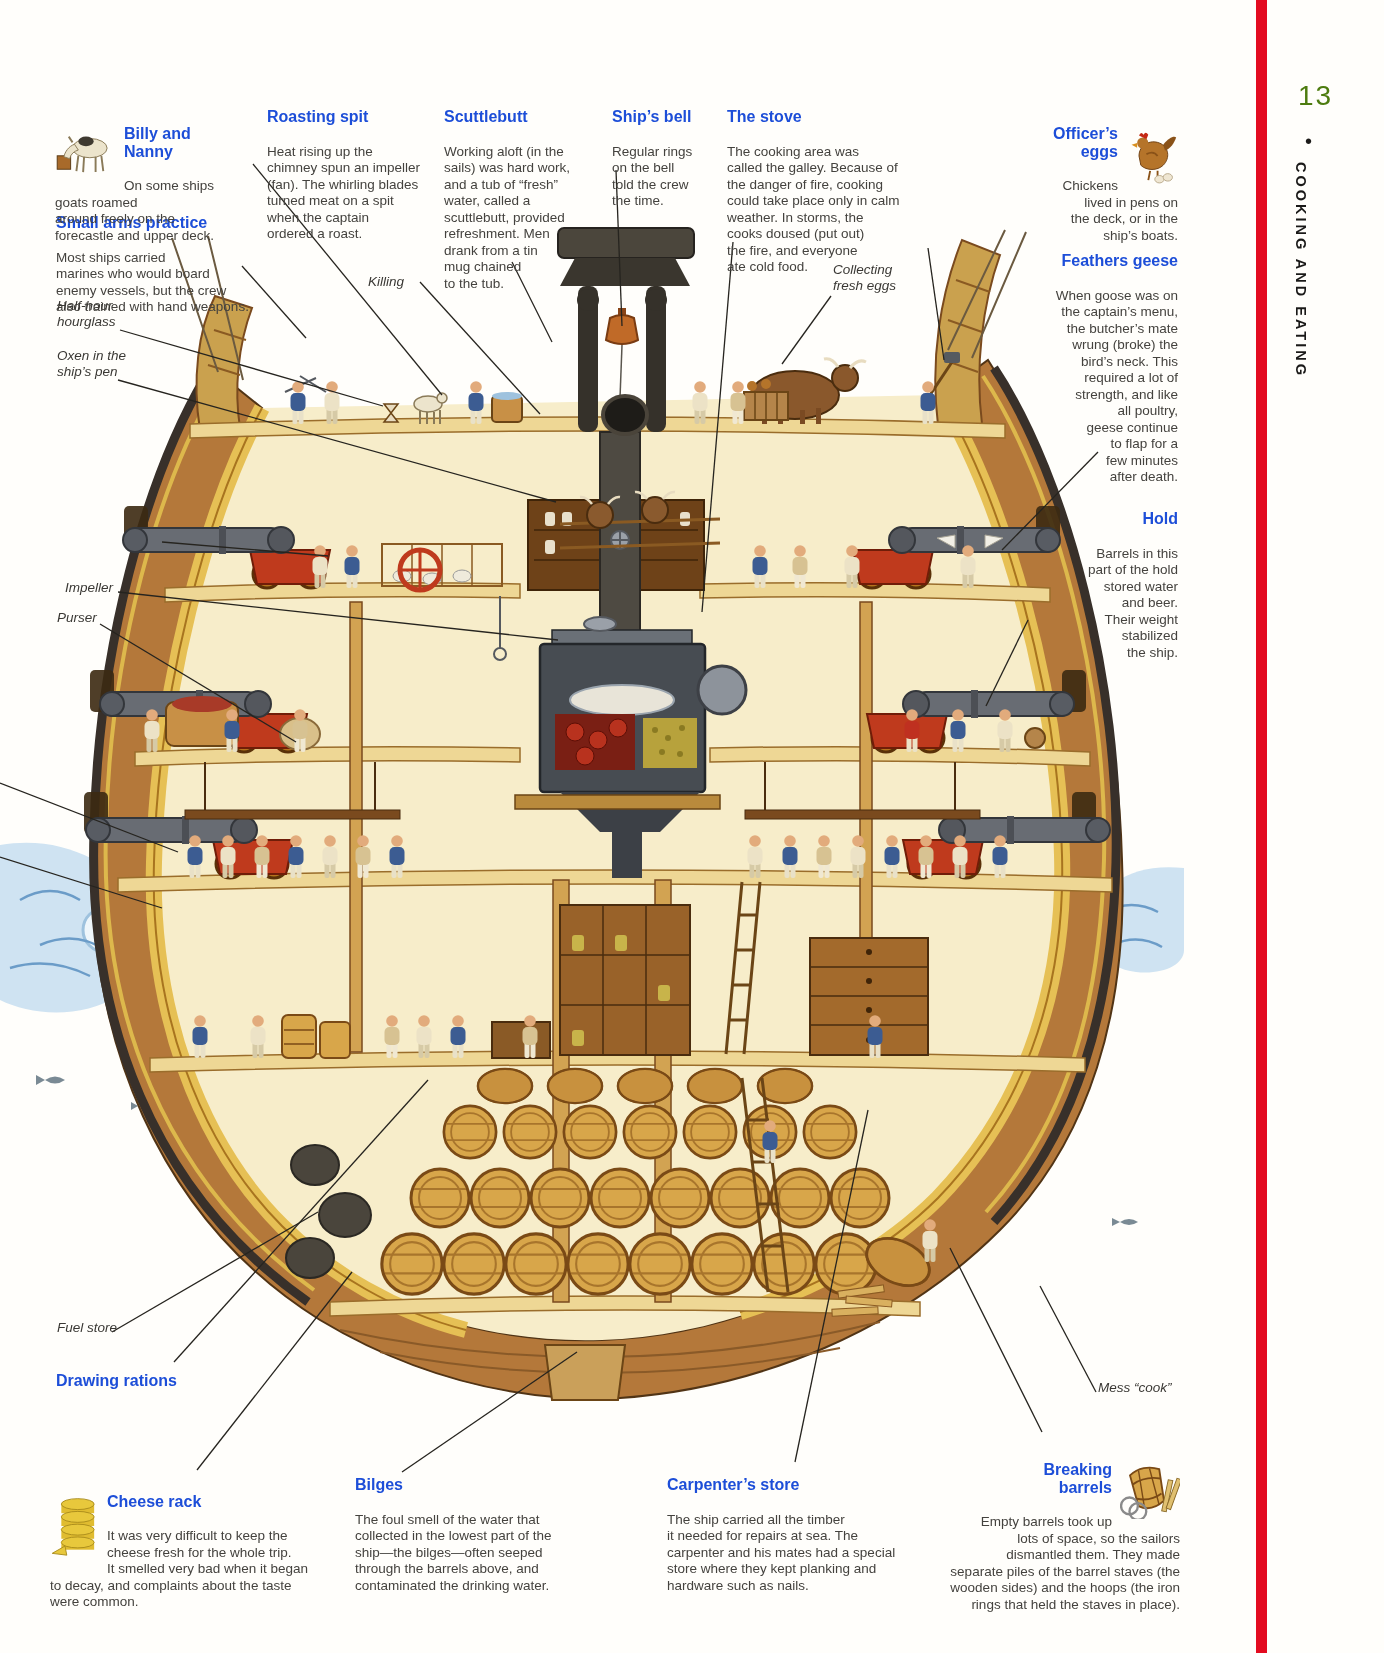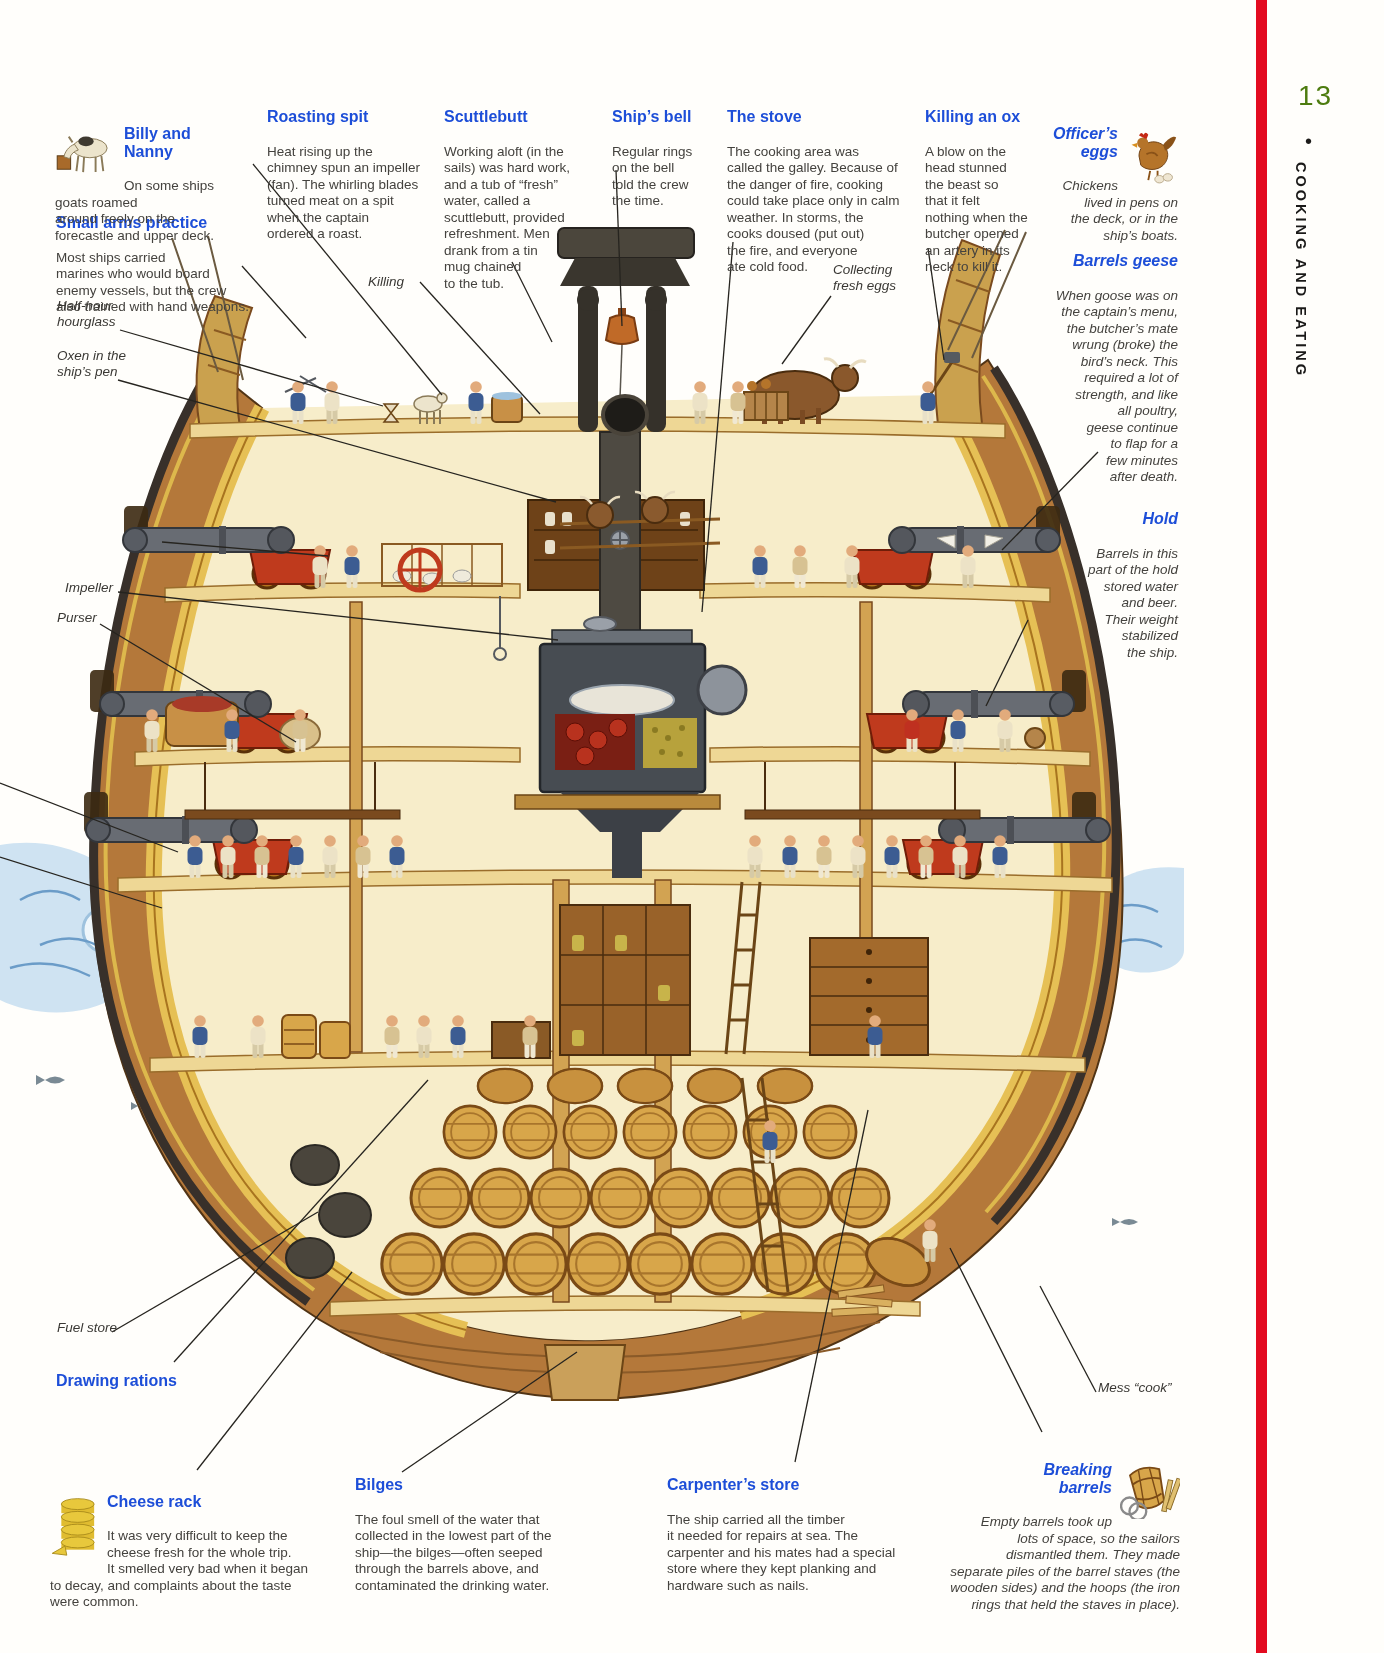--- a/index.html
+++ b/index.html
@@ -2,21 +2,21 @@
 <html><head>
 <meta charset="utf-8">
 <style>
   html,body{margin:0;padding:0;background:#ffffff;}
   .page{position:relative;width:1384px;height:1653px;background:#fffefb;overflow:hidden;
         font-family:"Liberation Sans",sans-serif;color:#403e3a;}
   .art{position:absolute;left:0;top:0;width:1384px;height:1653px;}
   .ann{position:absolute;font-size:13.5px;line-height:1.22;white-space:pre-line;color:#44423e;}
   .ann h3{margin:0 0 1px 0;font-size:16px;line-height:1.12;color:#1d4ed8;white-space:pre-line;}
   .lbl{position:absolute;font-style:italic;font-size:13.5px;line-height:1.18;color:#3a3834;white-space:pre-line;}
-  .right{text-align:right;font-style:italic;}
+  .right{text-align:right;}
   .fl{float:left;margin:2px 7px 2px 0;}
   .fr{float:right;margin:2px 0 3px 8px;}
   .accent-bar{position:absolute;top:0;height:1653px;width:11px;left:1256px;}
   .pgnum{position:absolute;left:1298px;top:80px;font-size:28px;letter-spacing:2px;color:#4d7c0f;}
   .sep-dot{position:absolute;left:1305px;top:130px;font-size:20px;color:#1c1b19;}
   .vtitle{position:absolute;left:1293px;top:162px;writing-mode:vertical-rl;
           font-weight:bold;font-size:14.5px;letter-spacing:3px;color:#1a1918;}
 </style>
 </head>
 <body>
@@ -475,31 +475,20 @@
     <div>The cooking area was
 called the galley. Because of
 the danger of fire, cooking
 could take place only in calm
 weather. In storms, the
 cooks doused (put out)
 the fire, and everyone
 ate cold food.</div>
   </div>
 
-  <div class="ann" style="left:925px;top:92px;width:118px">
-    <h3>Killing an ox</h3>
-    <div>A blow on the
-head stunned
-the beast so
-that it felt
-nothing when the
-butcher opened
-an artery in its
-neck to kill it.</div>
-  </div>
 
   <div class="ann right" style="left:998px;top:92px;width:180px">
     <span class="fr">
       <svg width="52" height="58" viewBox="0 0 56 60">
           <path d="M 14,30 C 14,18 26,12 36,16 C 46,20 48,32 40,40 C 34,46 22,46 16,40 Z" fill="#b5742a" stroke="#6b3d10"></path>
           <path d="M 40,18 C 46,10 52,8 54,10 C 52,16 48,22 42,24 Z" fill="#8a5218"></path>
           <path d="M 22,28 q 8,-4 12,2" fill="none" stroke="#8a5218" stroke-width="2"></path>
           <circle cx="18" cy="16" r="6" fill="#b5742a"></circle>
           <path d="M 14,8 q 2,-5 5,-1 q 2,-4 5,0 l -2,5 Z" fill="#c42814"></path>
           <path d="M 12,16 l -6,2 l 6,3 Z" fill="#d89020"></path>
@@ -510,21 +499,21 @@
     </span>
     <h3>Officer’s
 eggs</h3>
     <div>Chickens
 lived in pens on
 the deck, or in the
 ship’s boats.</div>
   </div>
 
   <div class="ann right" style="left:1006px;top:236px;width:172px">
-    <h3>Barrels geese</h3>
+    <h3>Feathers geese</h3>
     <div>When goose was on
 the captain’s menu,
 the butcher’s mate
 wrung (broke) the
 bird’s neck. This
 required a lot of
 strength, and like
 all poultry,
 geese continue
 to flap for a

